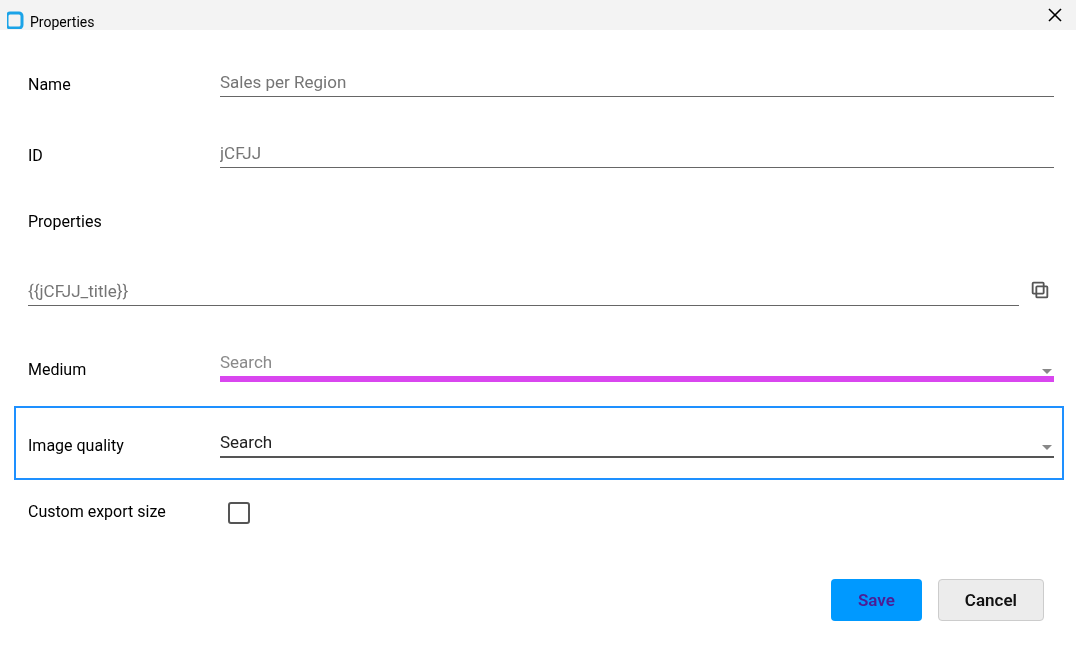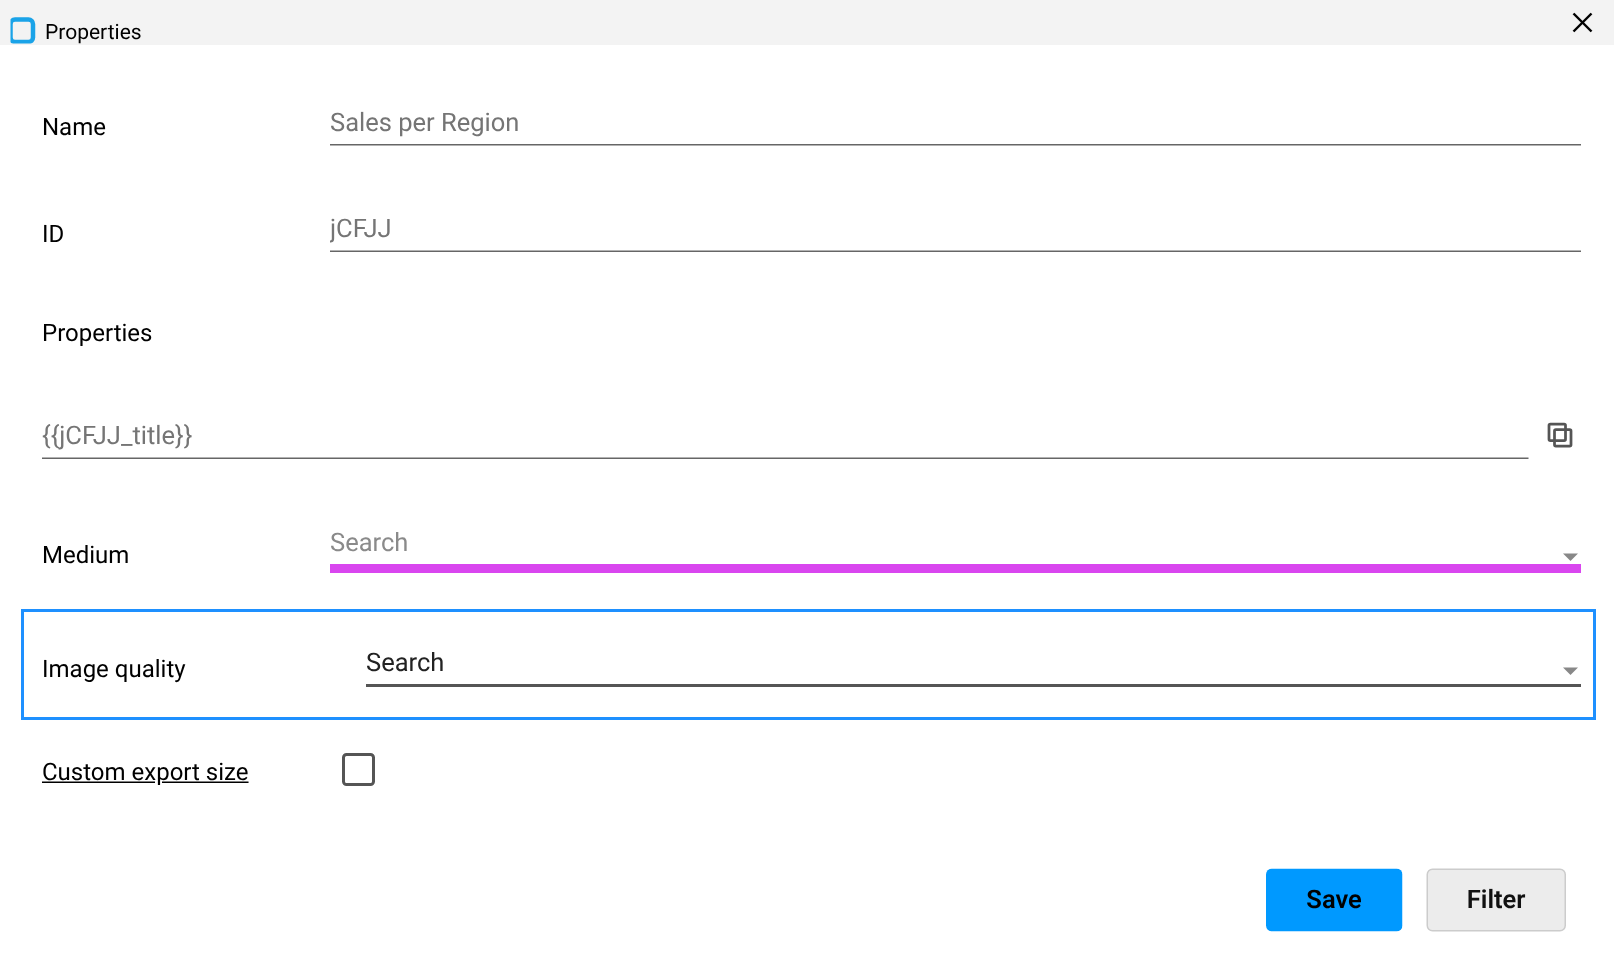--- a/index.html
+++ b/index.html
@@ -119,33 +119,31 @@
   
   .row-highlight {
     border: 2px solid #1e90ff;
     margin-left: -14px;
     margin-right: -10px;
     padding: 22px 8px 20px 12px;
     margin-bottom: 22px;
     margin-top: -20px;
     display: flex;
     align-items: flex-end;
-    gap: 24px;
   }
   .row-highlight .label { width: 192px; padding-bottom: 3px; font-size: 16px; }
   .row-highlight .select-display {
     border-bottom: 2px solid #555;
   }
 
   
   .row-checkbox {
     display: flex;
-    align-items: flex-end;
+    align-items: flex-start;
     margin-top: 4px;
-    text-decoration: underline;
   }
   .row-checkbox .label {
     width: 200px;
     font-size: 16px;
     color: #000;
   }
   .chk {
     width: 22px; height: 22px;
     border: 2px solid #555;
     border-radius: 3px;
@@ -164,21 +162,21 @@
   .btn {
     padding: 10px 26px;
     font-size: 17px;
     border-radius: 4px;
     border: 1px solid transparent;
     cursor: pointer;
     font-family: inherit;
   }
   .btn-primary {
     background: #0099ff;
-    color: #000000;
+    color: #4c1d95;
     font-weight: 600;
   }
   .btn-secondary {
     background: #ececec;
     border: 1px solid #ccc;
     color: #111;
     font-weight: 600;
   }
 </style>
 </head>
@@ -249,14 +247,14 @@
 
   <div class="row-checkbox">
     <div class="label">Custom export size</div>
     <div class="chk"></div>
   </div>
 
 </div>
 
 <div class="footer">
   <button class="btn btn-primary">Save</button>
-  <button class="btn btn-secondary">Filter</button>
+  <button class="btn btn-secondary">Cancel</button>
 </div>
 
 </body></html>

